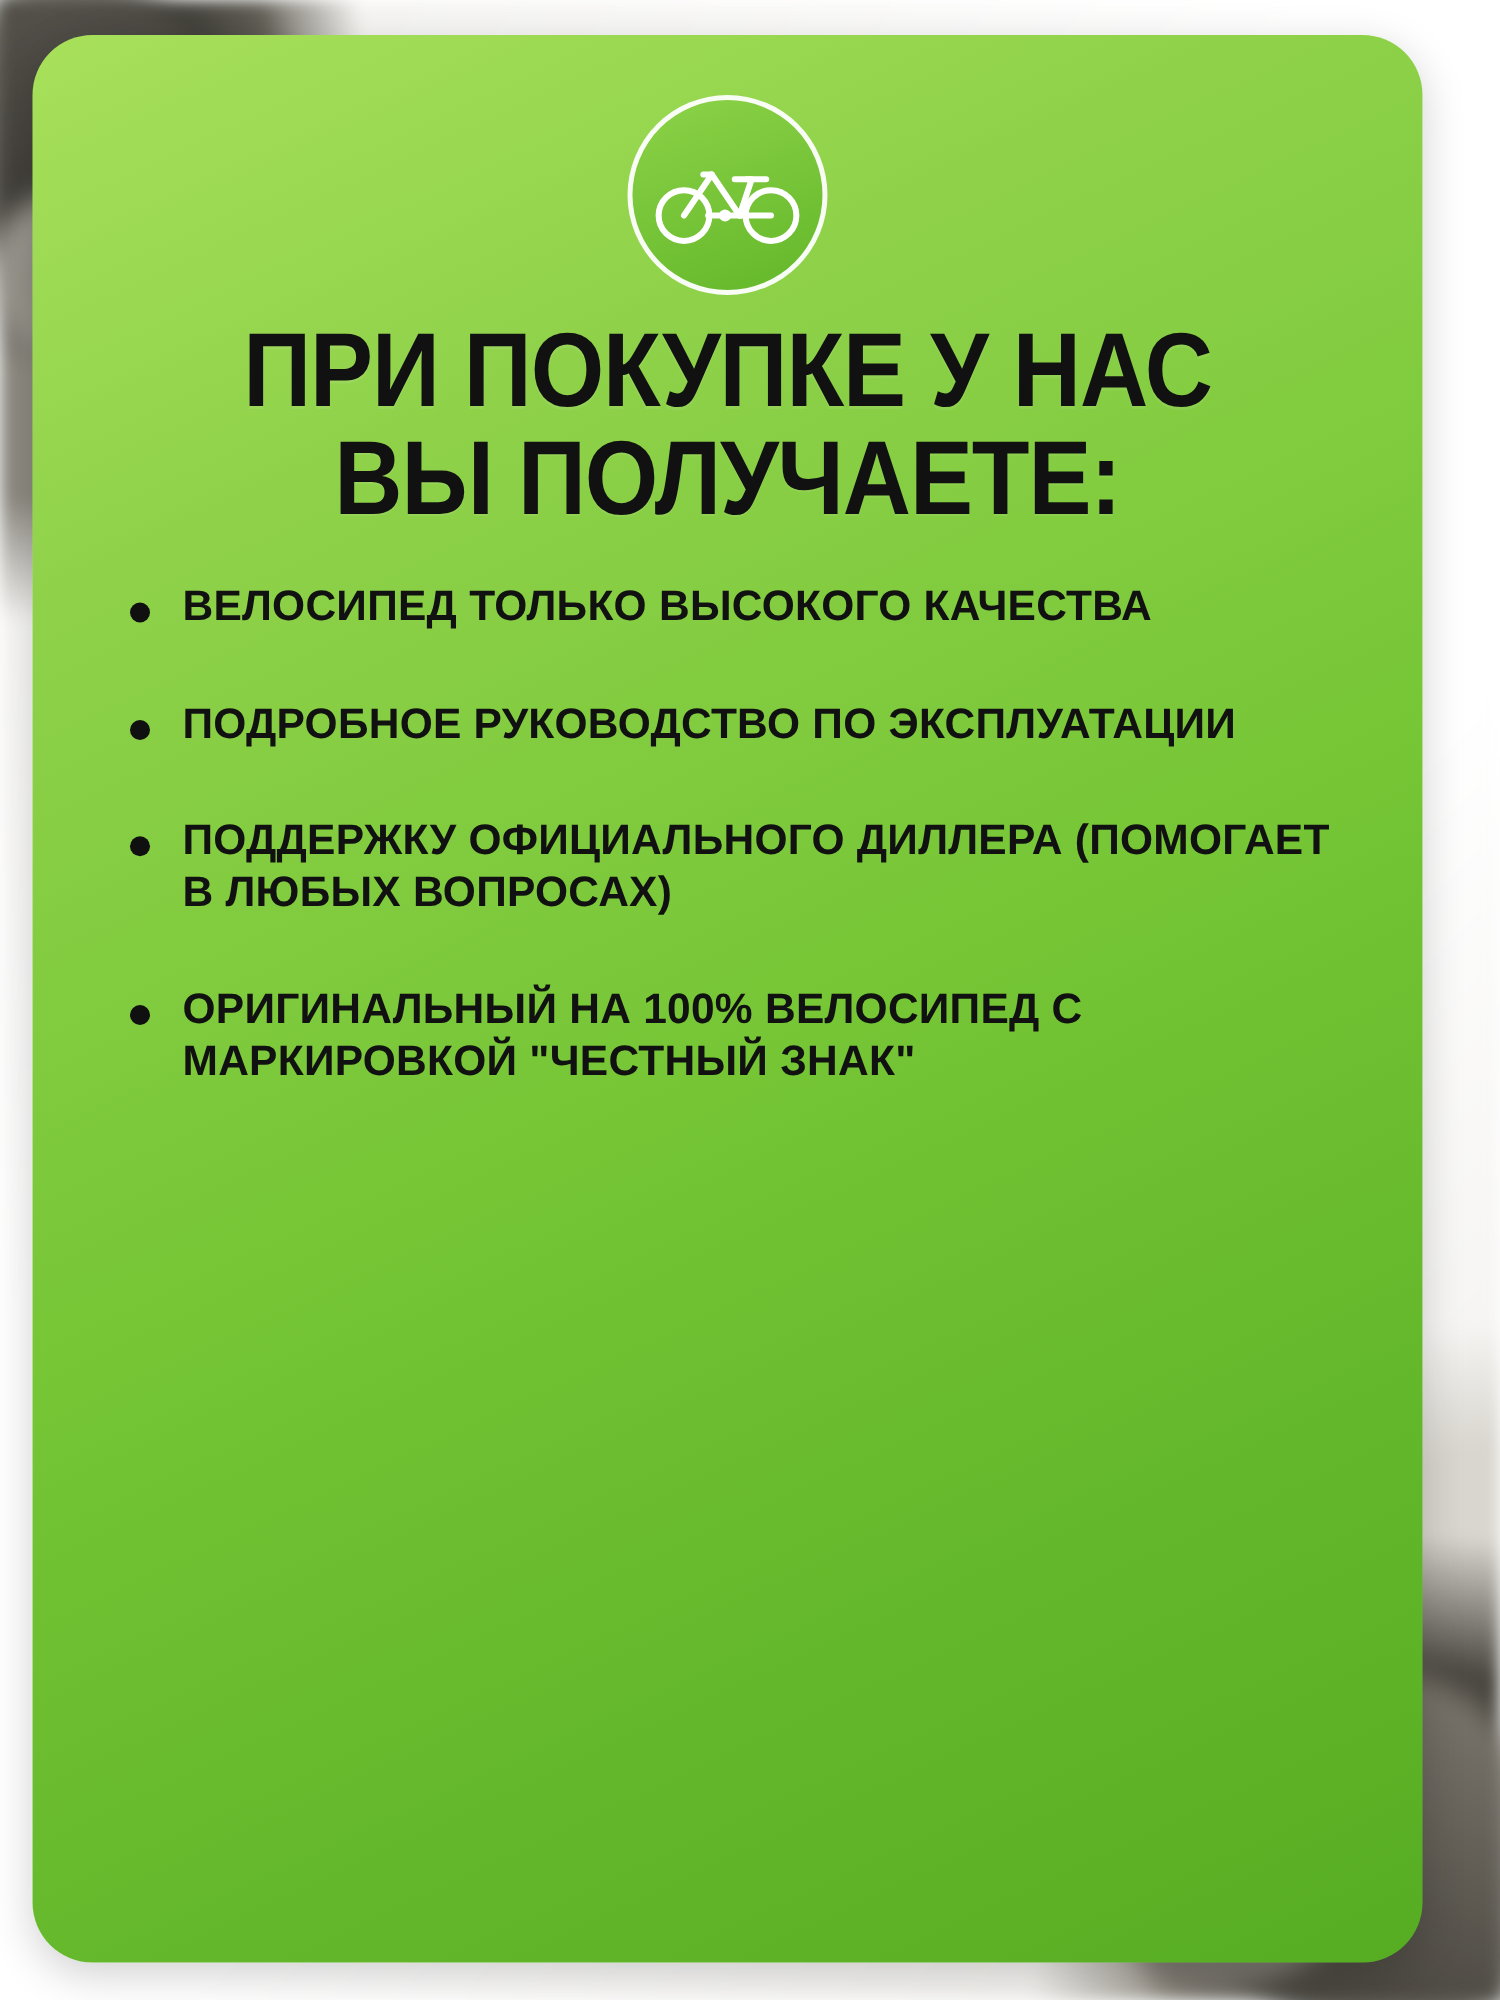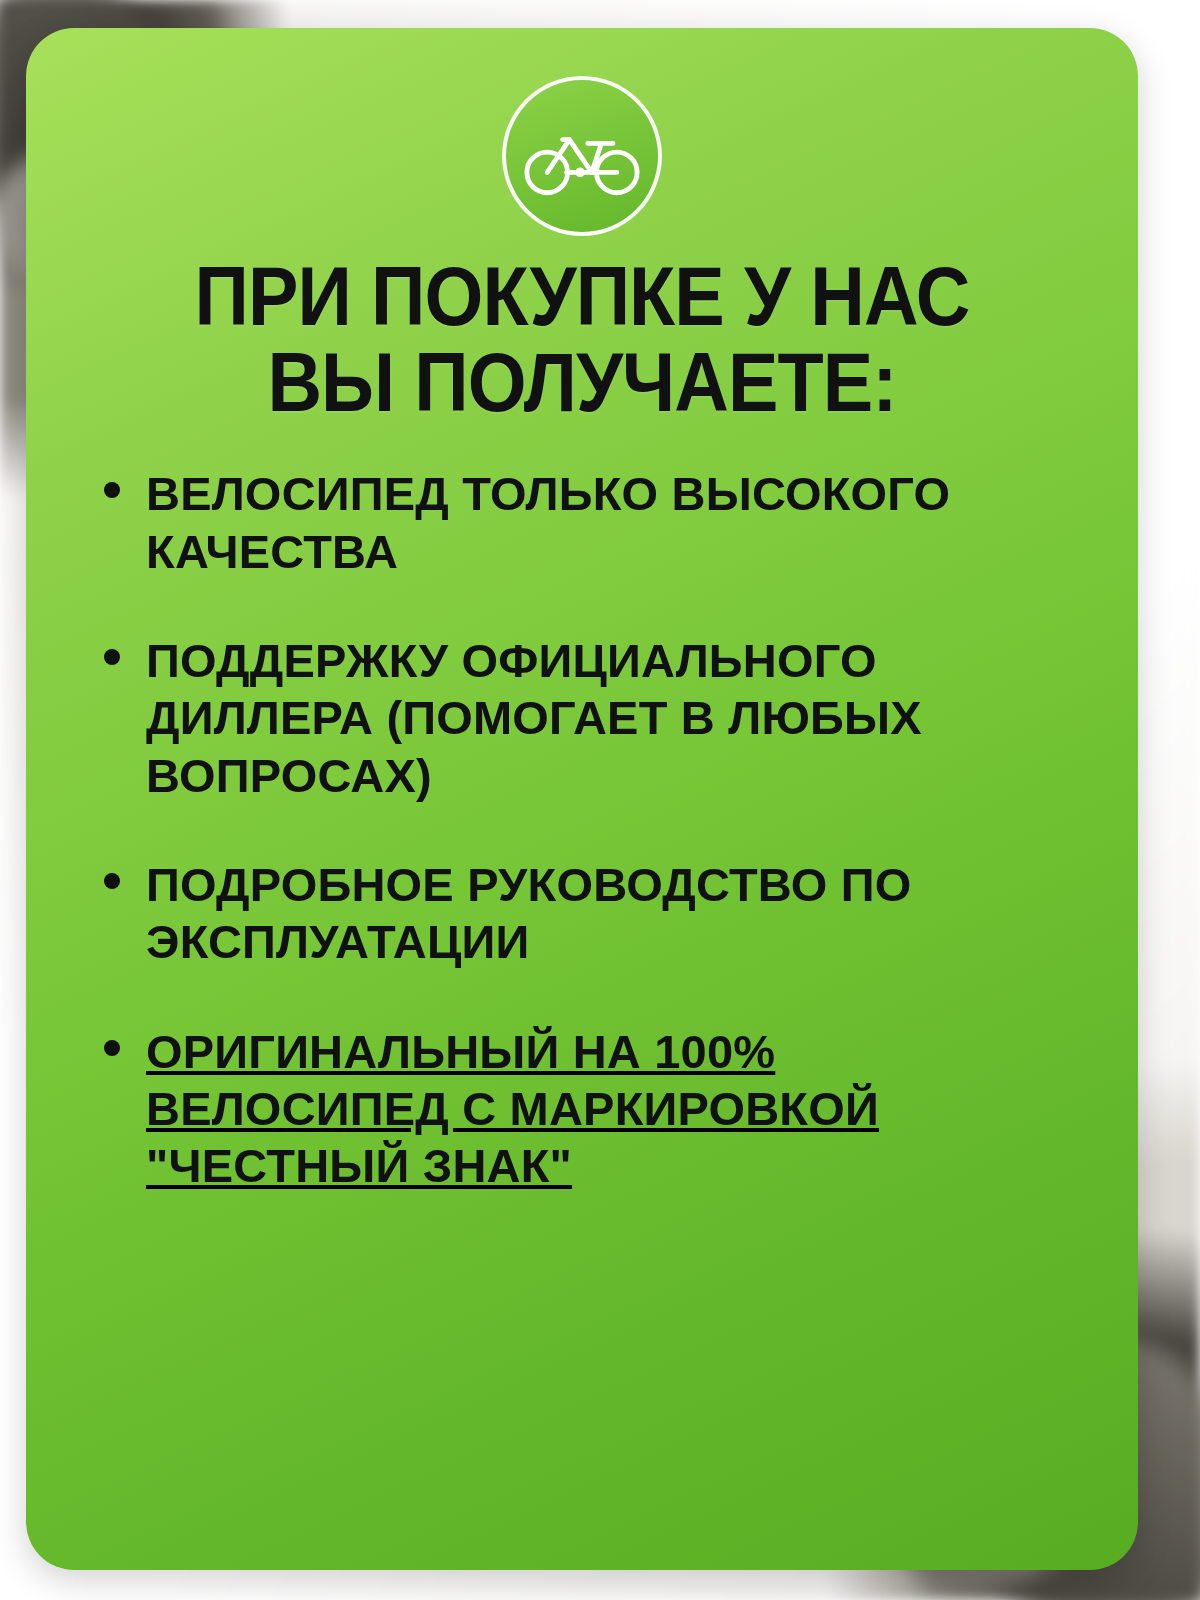--- a/index.html
+++ b/index.html
@@ -92,34 +92,34 @@
   .bullets {
     list-style: none;
     margin: 40px 0 0 0;
     padding: 0 6px 0 28px;
   }
   .bullet {
     display: flex;
     align-items: flex-start;
     margin-bottom: 52px;
   }
-  .bullet:last-child { margin-bottom: 0; text-decoration: underline; }
+  .bullet:last-child { margin-bottom: 0; }
   .dot {
     flex: 0 0 auto;
     width: 16px;
     height: 16px;
     border-radius: 50%;
     background: #101010;
     margin: 17px 26px 0 0;
   }
   .bullet-text {
     color: #111111;
     font-family: "Liberation Sans", sans-serif;
     font-weight: 700;
-    font-size: 47px;
+    font-size: 34px;
     line-height: 1.22;
     letter-spacing: .2px;
     text-transform: uppercase;
   }
 </style>
 </head>
 <body>
 
 <div class="backdrop">
   <div class="backdrop-shape bs1"></div>
@@ -149,25 +149,25 @@
 
   <h1 class="headline">ПРИ ПОКУПКЕ У НАС ВЫ ПОЛУЧАЕТЕ:</h1>
 
   <ul class="bullets">
     <li class="bullet">
       <span class="dot"></span>
       <span class="bullet-text">ВЕЛОСИПЕД ТОЛЬКО ВЫСОКОГО КАЧЕСТВА</span>
     </li>
     <li class="bullet">
       <span class="dot"></span>
-      <span class="bullet-text">ПОДДЕРЖКУ ОФИЦИАЛЬНОГО ДИЛЛЕРА (ПОМОГАЕТ В ЛЮБЫХ ВОПРОСАХ)</span>
+      <span class="bullet-text">ПОДРОБНОЕ РУКОВОДСТВО ПО ЭКСПЛУАТАЦИИ</span>
     </li>
     <li class="bullet">
       <span class="dot"></span>
-      <span class="bullet-text">ПОДРОБНОЕ РУКОВОДСТВО ПО ЭКСПЛУАТАЦИИ</span>
+      <span class="bullet-text">ПОДДЕРЖКУ ОФИЦИАЛЬНОГО ДИЛЛЕРА (ПОМОГАЕТ В ЛЮБЫХ ВОПРОСАХ)</span>
     </li>
     <li class="bullet">
       <span class="dot"></span>
       <span class="bullet-text">ОРИГИНАЛЬНЫЙ НА 100% ВЕЛОСИПЕД С МАРКИРОВКОЙ "ЧЕСТНЫЙ ЗНАК"</span>
     </li>
   </ul>
 
 </div>
 
 </body></html>

